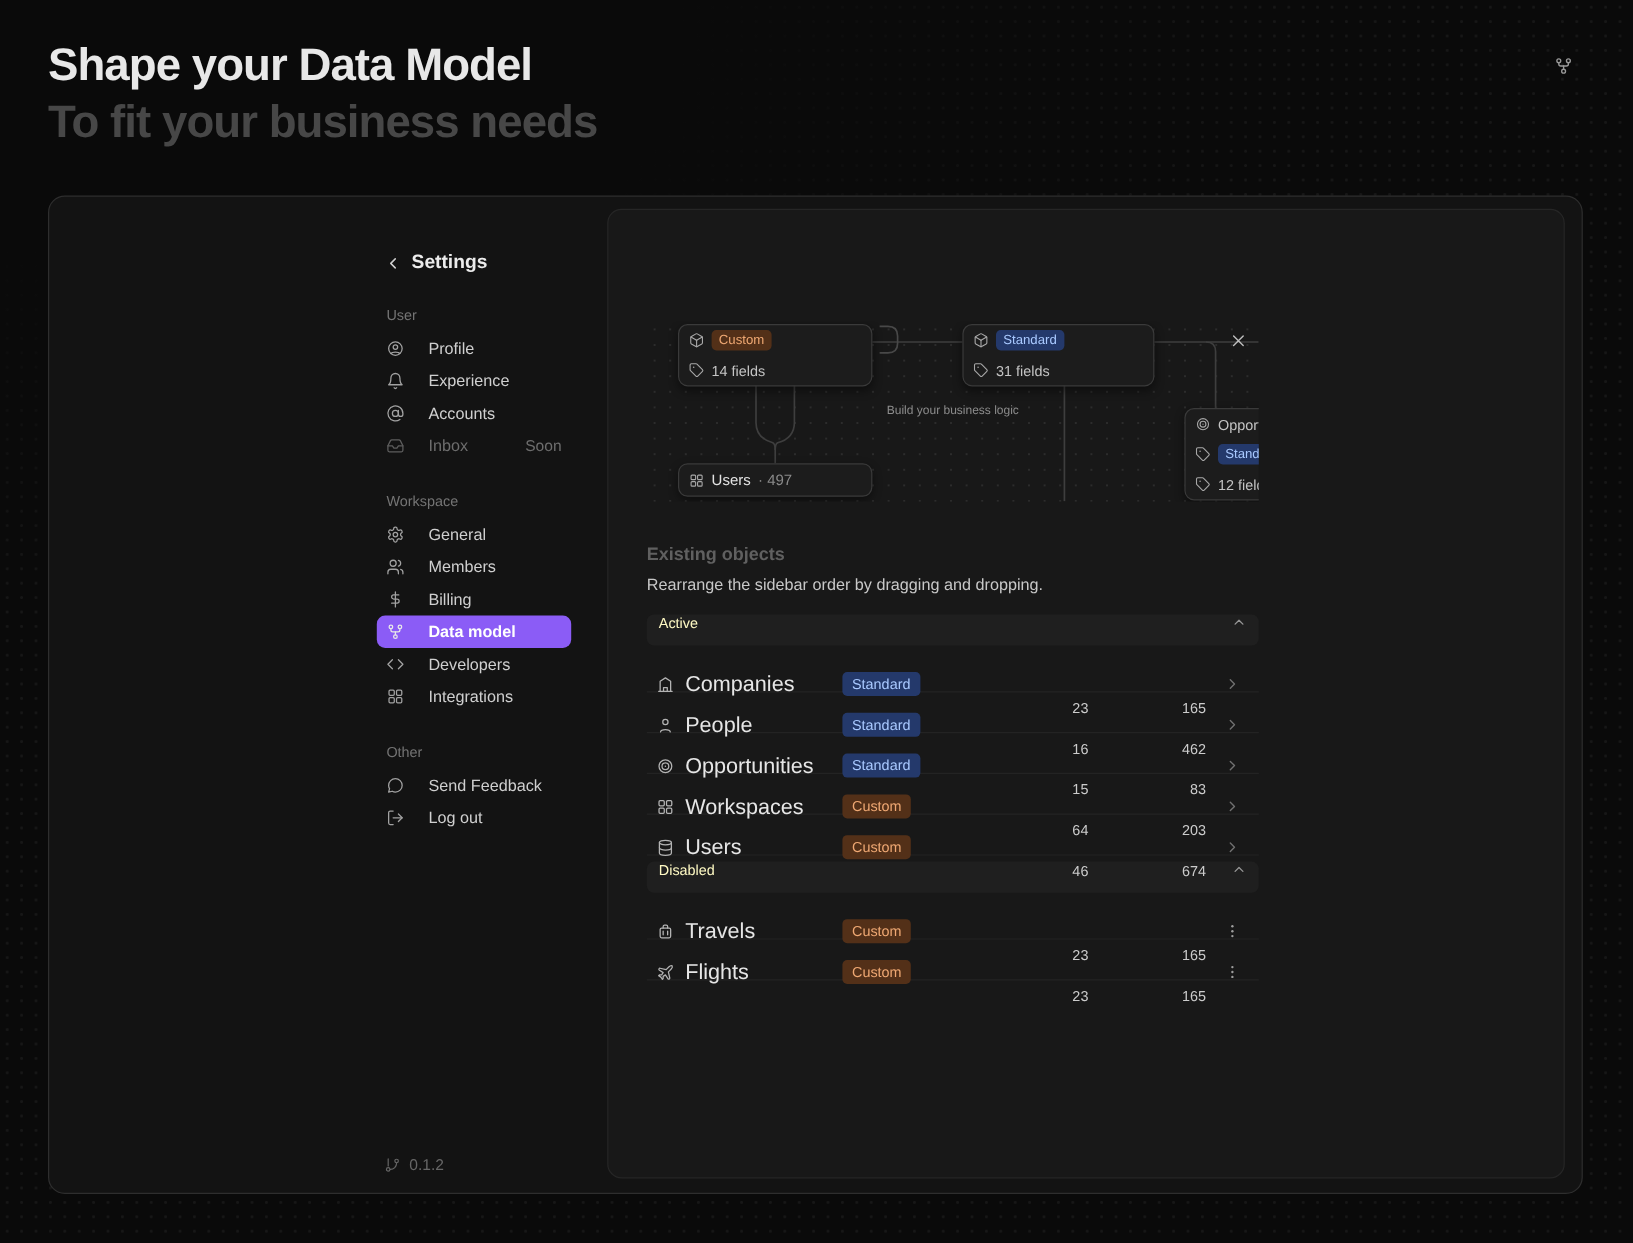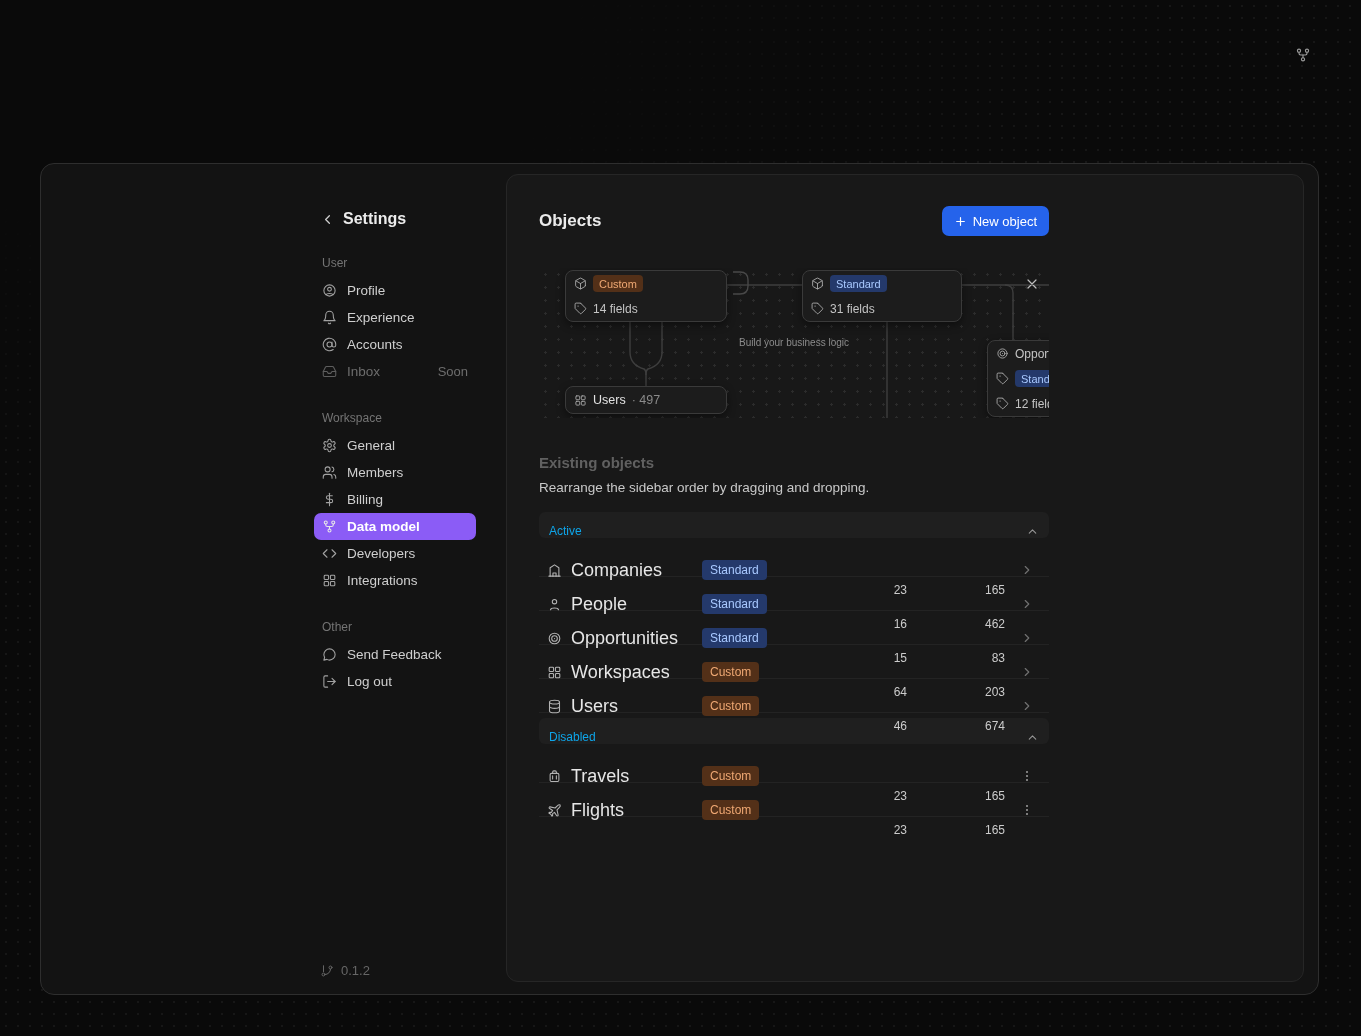--- a/index.html
+++ b/index.html
@@ -29,21 +29,21 @@
     background:#131313; border:1px solid #2e2e2e; border-radius:14px; }
 
   
   .sidebar { position:absolute; left:273px; top:44px; width:162px; }
   .settings-head { display:flex; align-items:center; gap:8px; padding-left:6px; height:22px;
     color:#ececec; font-size:16px; font-weight:700; cursor:pointer; }
   .settings-head .ic { width:15px; height:15px; color:#cfcfcf; }
   .section { margin-top:26px; }
   .section:first-of-type { margin-top:30px; }
   .section-label { font-size:12px; color:#747474; padding-left:8px; margin-bottom:7px; }
-  .side-item { display:flex; align-items:center; gap:10px; height:27px; padding:0 8px;
+  .side-item { display:flex; align-items:center; gap:20px; height:27px; padding:0 8px;
     border-radius:7px; font-size:13.5px; color:#cfcfcf; cursor:pointer; }
   .side-item .ic { width:15px; height:15px; color:#a2a2a2; }
   .side-item.selected { background:#8b5cf6; color:#ffffff;font-weight:bold; }
   .side-item.selected .ic { color:#e8e8e8; }
   .side-item.dimmed { color:#6d6d6d; }
   .side-item.dimmed .ic { color:#5e5e5e; }
   .soon { margin-left:auto; font-size:13px; color:#6d6d6d; }
   .version { position:absolute; left:279px; top:799px; display:flex; align-items:center; gap:7px;
     color:#666666; font-size:13px; }
   .version .ic { width:14px; height:14px; color:#666666; }
@@ -92,22 +92,22 @@
   
   .existing-heading { position:absolute; left:32px; top:279px; font-size:15px; font-weight:600; color:#606060; }
   .existing-desc { position:absolute; left:32px; top:305px; font-size:13.5px; color:#c8c8c8; }
 
   .table { position:absolute; left:32px; top:336px; width:510px; }
   .t-head, .t-row { display:grid; grid-template-columns:163px 120px 85px 98px 44px; align-items:center; }
   .t-head { height:30px; font-size:13px; color:#8d8d8d; }
   .t-head .h-name { padding-left:8px; }
   .h-right, .c-num { text-align:right; }
   .group-bar { height:26px; margin:1px 0 5px 0; background:#1f1f1f; border-radius:6px;
-    display:flex; align-items:flex-end; justify-content:space-between; padding:0 10px;
-    font-size:12px; color:#0ea5e9; cursor:pointer; }
+    display:flex; align-items:flex-start; justify-content:space-between; padding:0 10px;
+    font-size:12px; color:#fef9c3; cursor:pointer; }
   .group-bar .ic { width:13px; height:13px; color:#979797; }
   .group-bar + .group-bar, .t-row + .group-bar { margin-top:5px; }
   .t-row { height:34px; border-bottom:1px solid rgba(255,255,255,0.05); cursor:pointer; }
   .c-name { display:flex; align-items:center; gap:9px; padding-left:8px; font-size:18px; color:#e6e6e6; }
   .c-name .ic { width:15px; height:15px; color:#b3b3b3; }
   .c-num { font-size:12px; color:#cccccc;margin-top:40px; }
   .c-act { display:flex; justify-content:center; }
   .c-act .ic { width:14px; height:14px; color:#707070; cursor:pointer; }
   .c-act .ic.kebab { color:#9e9e9e; }
 </style>
@@ -238,20 +238,22 @@
     <symbol id="i-tag" viewBox="0 0 24 24" fill="none" stroke="currentColor" stroke-width="1.7" stroke-linecap="round" stroke-linejoin="round">
         <path d="M12.6 2.6 21 11a2 2 0 0 1 0 2.8l-7.2 7.2a2 2 0 0 1-2.8 0L2.6 12.6A2 2 0 0 1 2 11.2V4a2 2 0 0 1 2-2h7.2c.5 0 1 .2 1.4.6Z"></path>
         <circle cx="7.5" cy="7.5" r="1.2" fill="currentColor" stroke="none"></circle>
       </symbol>
   </defs>
 </svg>
 
 <div class="bg-fade"></div>
 
 <header class="hero">
+  <h1>Shape your Data Model</h1>
+  <h2>To fit your business needs</h2>
 </header>
 
 <svg class="logo ic">
     <use href="#i-model"></use>
   </svg>
 
 <section class="card">
 
   <aside class="sidebar">
     <div class="settings-head">
@@ -349,29 +351,20 @@
 
   <div class="version">
     <svg class="ic">
         <use href="#i-branch"></use>
       </svg>
     <span>0.1.2</span>
   </div>
 
   <section class="panel">
 
-    <div class="panel-header">
-      <div class="panel-title">Objects</div>
-      <button class="btn-new">
-        <svg class="ic">
-            <use href="#i-plus"></use>
-          </svg>
-        <span>New object</span>
-      </button>
-    </div>
 
     <div class="canvas">
       <svg class="wires" width="510" height="150">
         <path d="M188 17 H263" stroke="#3e3e3e" stroke-width="1.4" fill="none"></path>
         <path d="M423 17 H510" stroke="#3e3e3e" stroke-width="1.4" fill="none"></path>
         <path d="M466 17 Q474 17 474 25 V72" stroke="#3e3e3e" stroke-width="1.4" fill="none"></path>
         <path d="M348 52 V150" stroke="#3e3e3e" stroke-width="1.4" fill="none"></path>
         <path d="M91 52 V84 Q91 97 105 101 Q107 102 107 107 V118" stroke="#3e3e3e" stroke-width="1.4" fill="none"></path>
         <path d="M123 52 V84 Q123 97 109 101 Q107 102 107 107" stroke="#3e3e3e" stroke-width="1.4" fill="none"></path>
         <path d="M194 4 H201 Q209 4 209 12 V18 Q209 26 201 26 H194" stroke="#484848" stroke-width="1.4" fill="none"></path>

